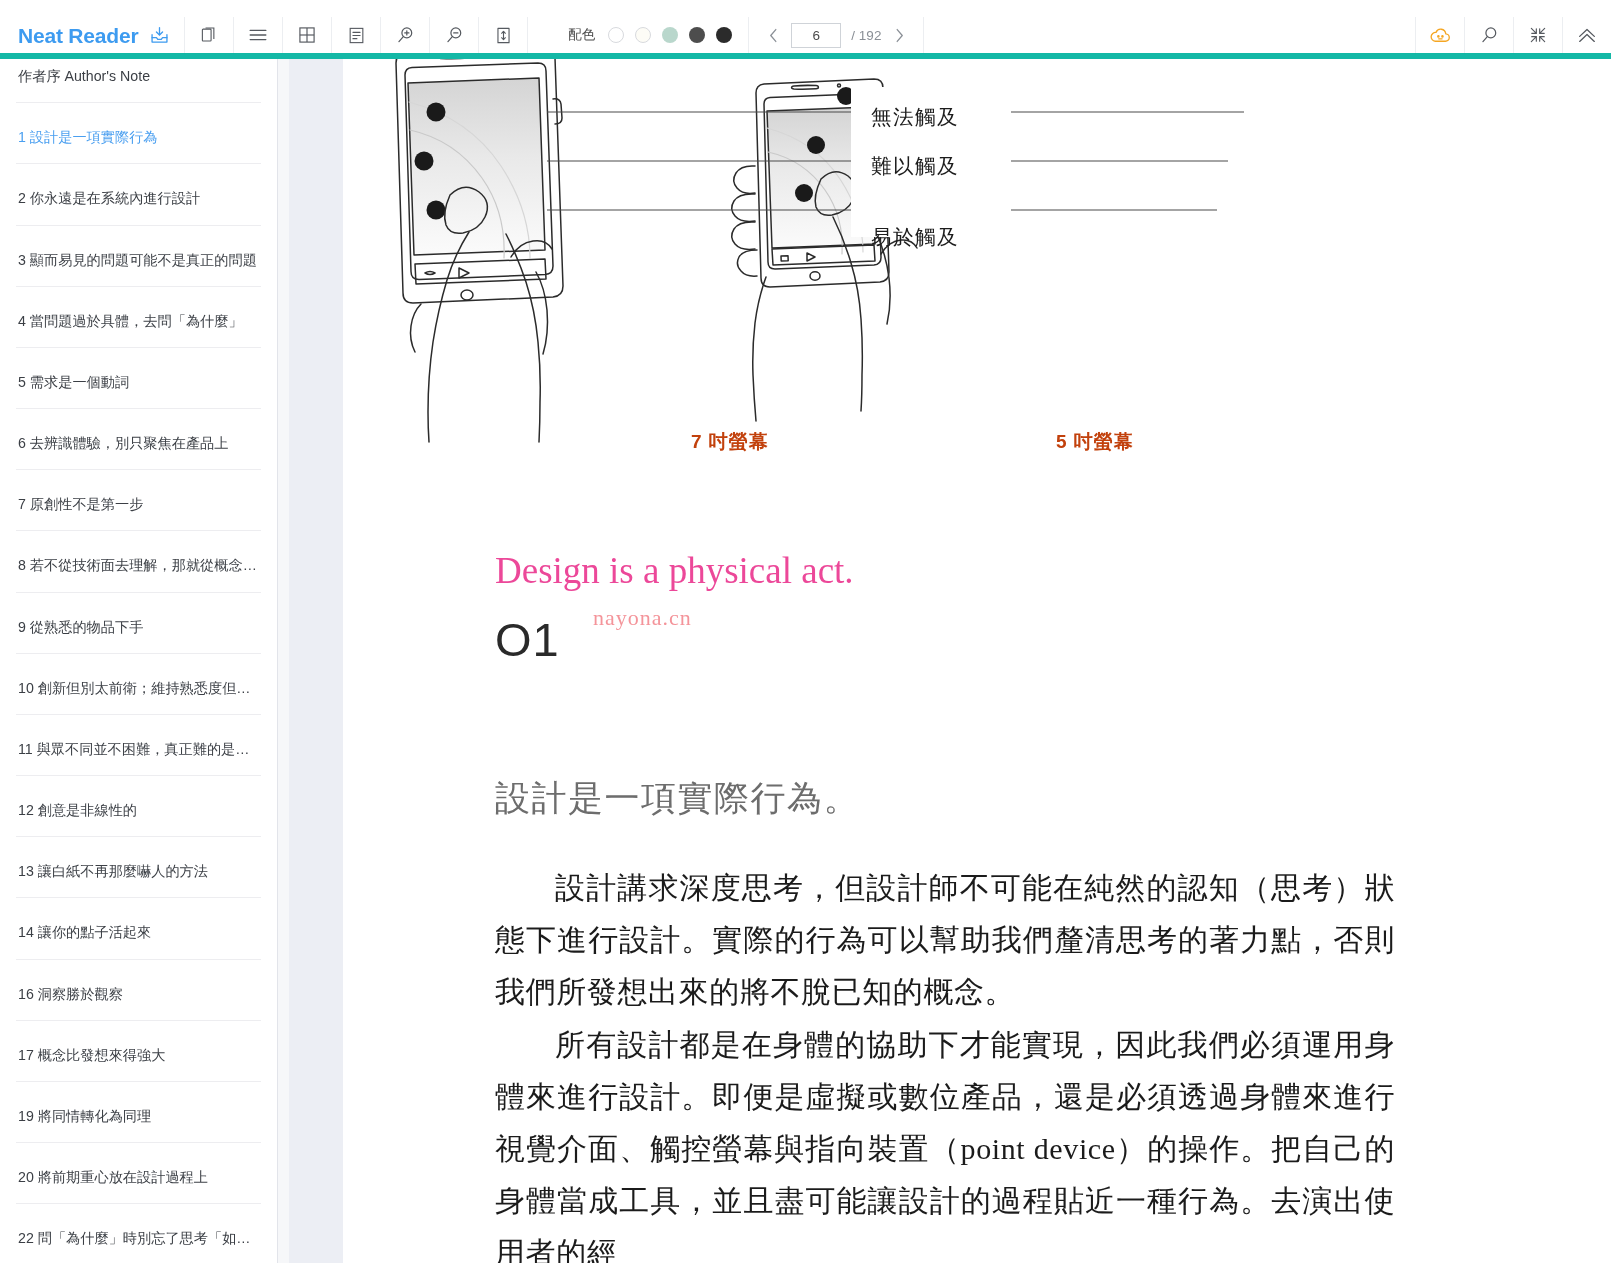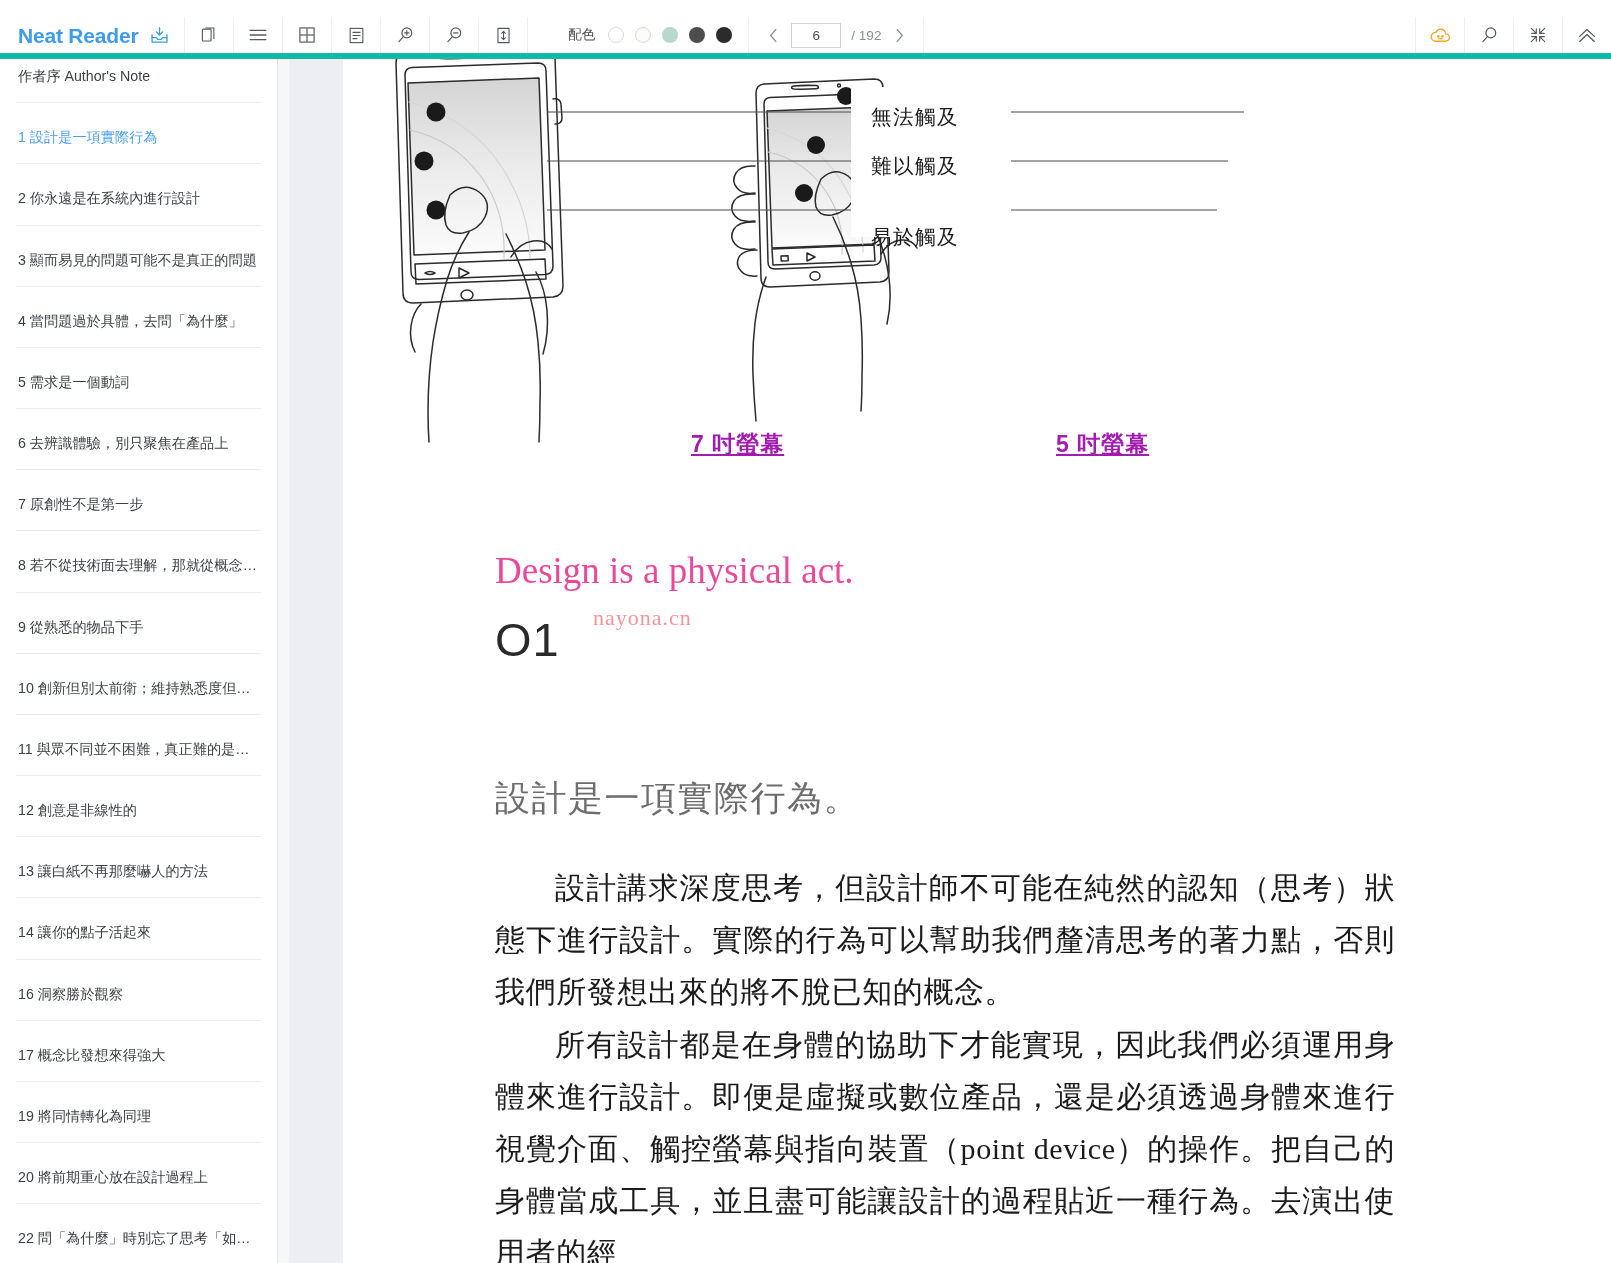--- a/index.html
+++ b/index.html
@@ -106,22 +106,22 @@
   #content {
     position: absolute; top: 42px; left: 351px;
     width: 1268px; height: 1221px;
     background: #ffffff;
     overflow: hidden;
   }
 
   
   #figure { position: relative; width: 1268px; height: 420px; }
   .fig-caption {
-    position: absolute; font-size: 23px; font-weight: bold;
-    color: #a21caf; letter-spacing: 1px; text-decoration: underline;
+    position: absolute; font-size: 19px; font-weight: bold;
+    color: #c2410c; letter-spacing: 1px;
   }
   #cap-left  { left: 340px; top: 387px; }
   #cap-right { left: 705px; top: 387px; }
   .fig-label {
     position: absolute; font-size: 20.5px; color: #1c1c1c;
     letter-spacing: 1.5px; white-space: nowrap;
   }
   #lbl-1 { left: 520px; top: 61px; }
   #lbl-2 { left: 520px; top: 110px; }
   #lbl-3 { left: 520px; top: 158px; margin-top: 23px; }

